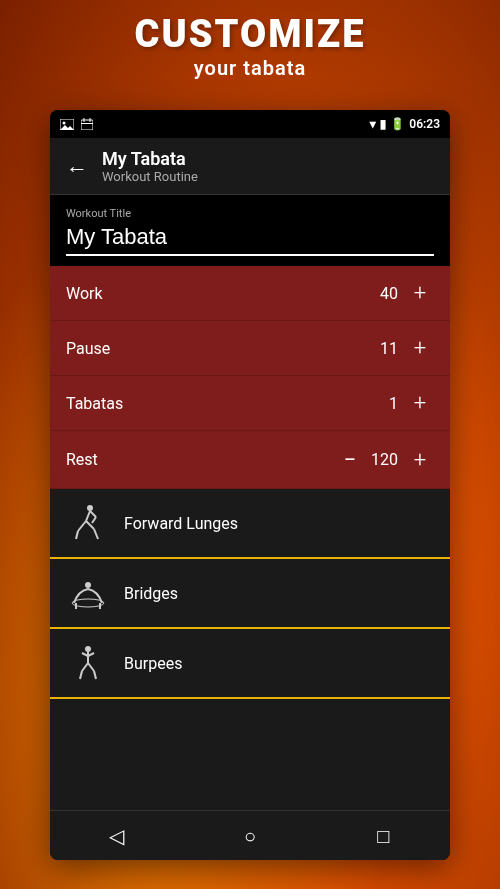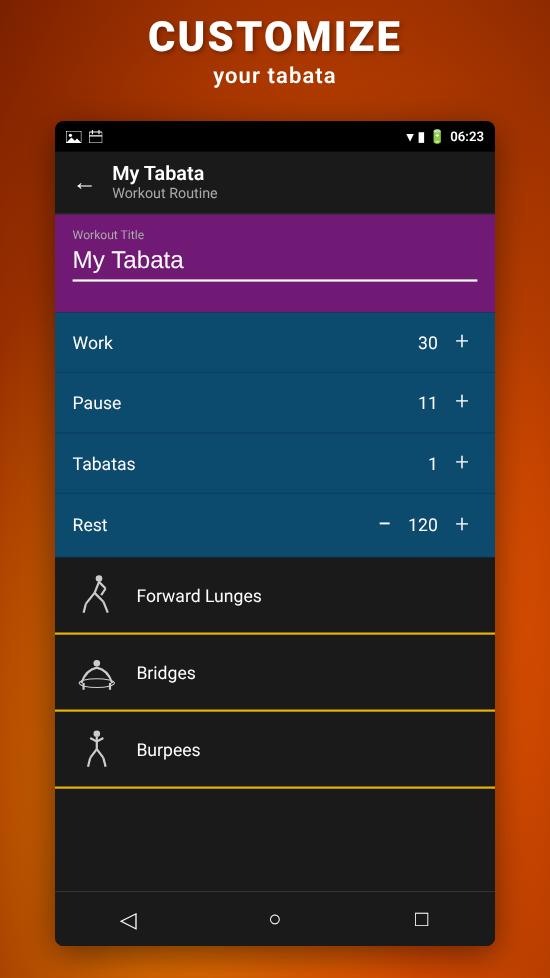--- a/index.html
+++ b/index.html
@@ -131,22 +131,22 @@
       font-weight: 600;
     }
 
     .app-bar-title .subtitle {
       color: #aaa;
       font-size: 13px;
     }
 
     
     .workout-title-section {
-      background: #701a75;
-      padding: 12px 16px 28px;
+      background: #000000;
+      padding: 12px 16px 10px;
     }
 
     .workout-label {
       color: #aaa;
       font-size: 11px;
       margin-bottom: 4px;
     }
 
     .workout-input {
       color: #fff;
@@ -155,21 +155,21 @@
       border: none;
       background: transparent;
       width: 100%;
       border-bottom: 2px solid #fff;
       padding-bottom: 4px;
       outline: none;
     }
 
     
     .settings-section {
-      background: #0c4a6e;
+      background: #7f1d1d;
     }
 
     .setting-row {
       display: flex;
       align-items: center;
       justify-content: space-between;
       padding: 16px 16px;
       border-bottom: 1px solid rgba(0,0,0,0.15);
     }
 
@@ -315,21 +315,21 @@
   <div class="workout-title-section">
     <div class="workout-label">Workout Title</div>
     <input class="workout-input" type="text" value="My Tabata" style="">
   </div>
 
   <div class="settings-section">
 
     <div class="setting-row">
       <span class="setting-label">Work</span>
       <div class="setting-controls">
-        <span class="setting-value">30</span>
+        <span class="setting-value">40</span>
         <span class="setting-btn">+</span>
       </div>
     </div>
 
     <div class="setting-row">
       <span class="setting-label">Pause</span>
       <div class="setting-controls">
         <span class="setting-value">11</span>
         <span class="setting-btn">+</span>
       </div>

